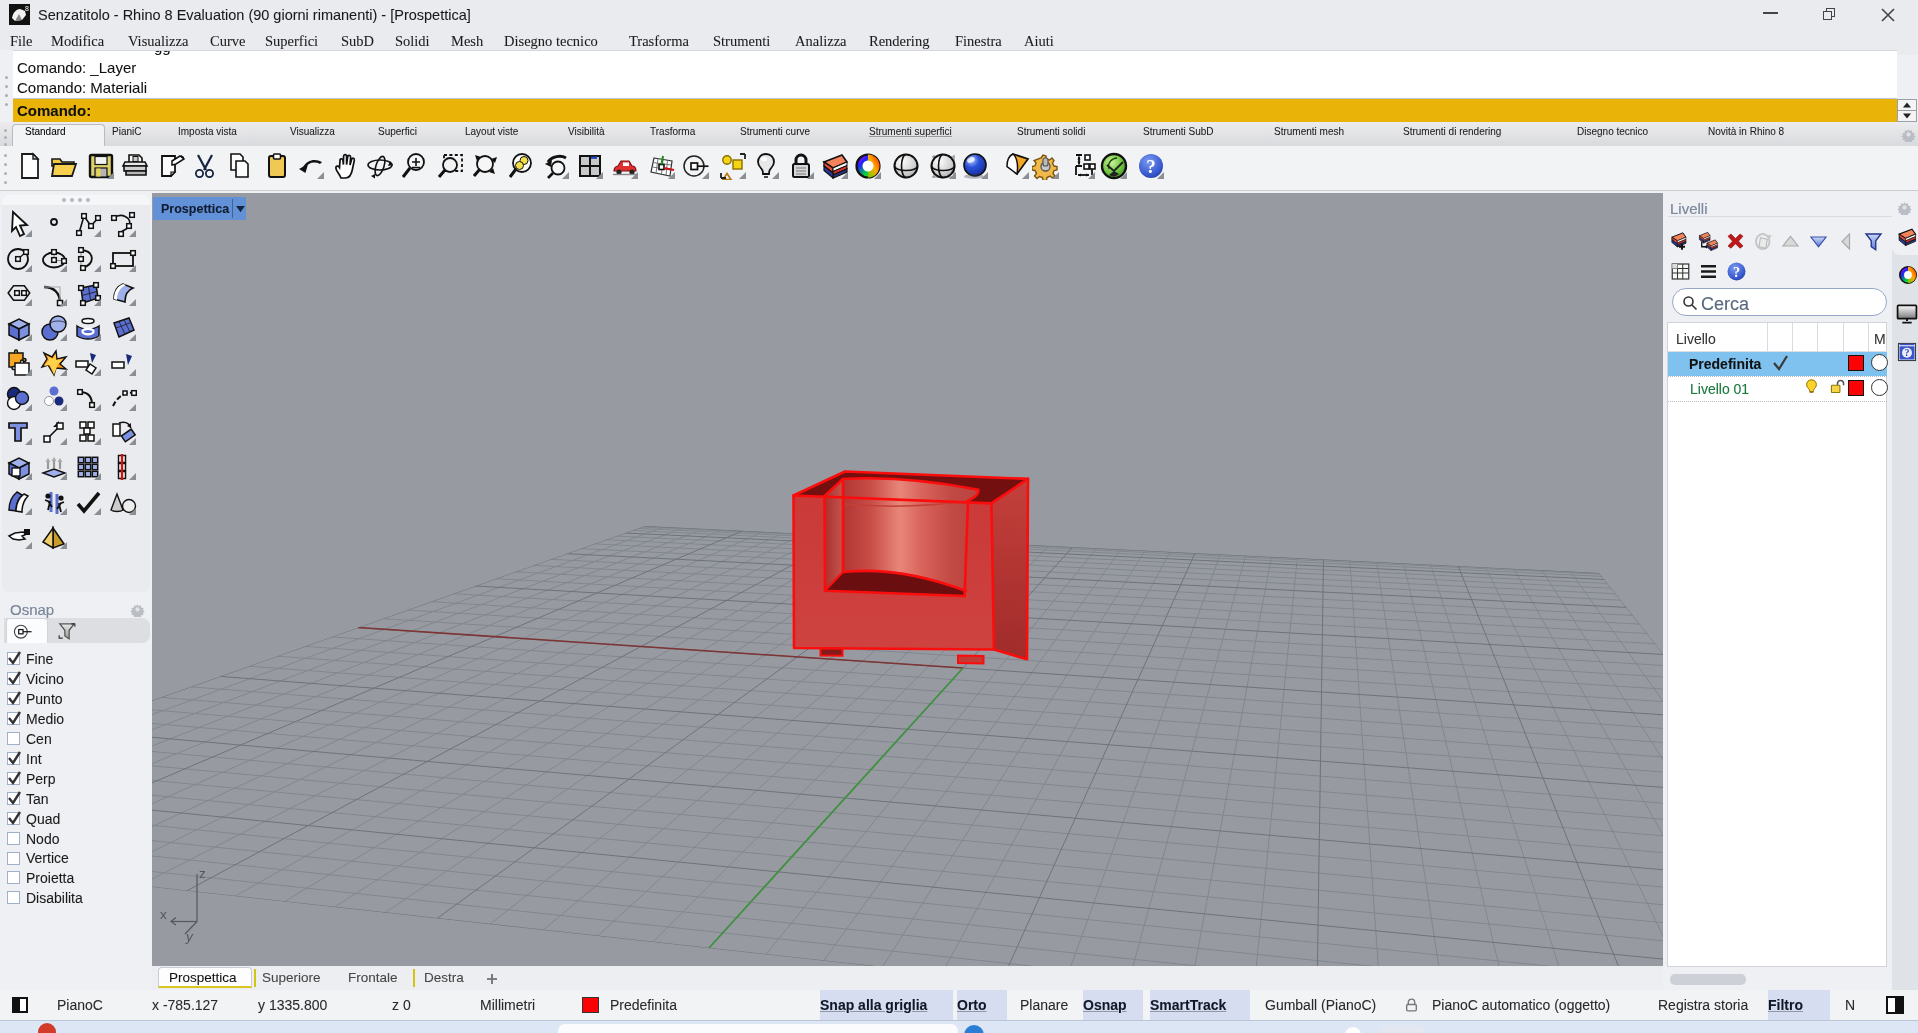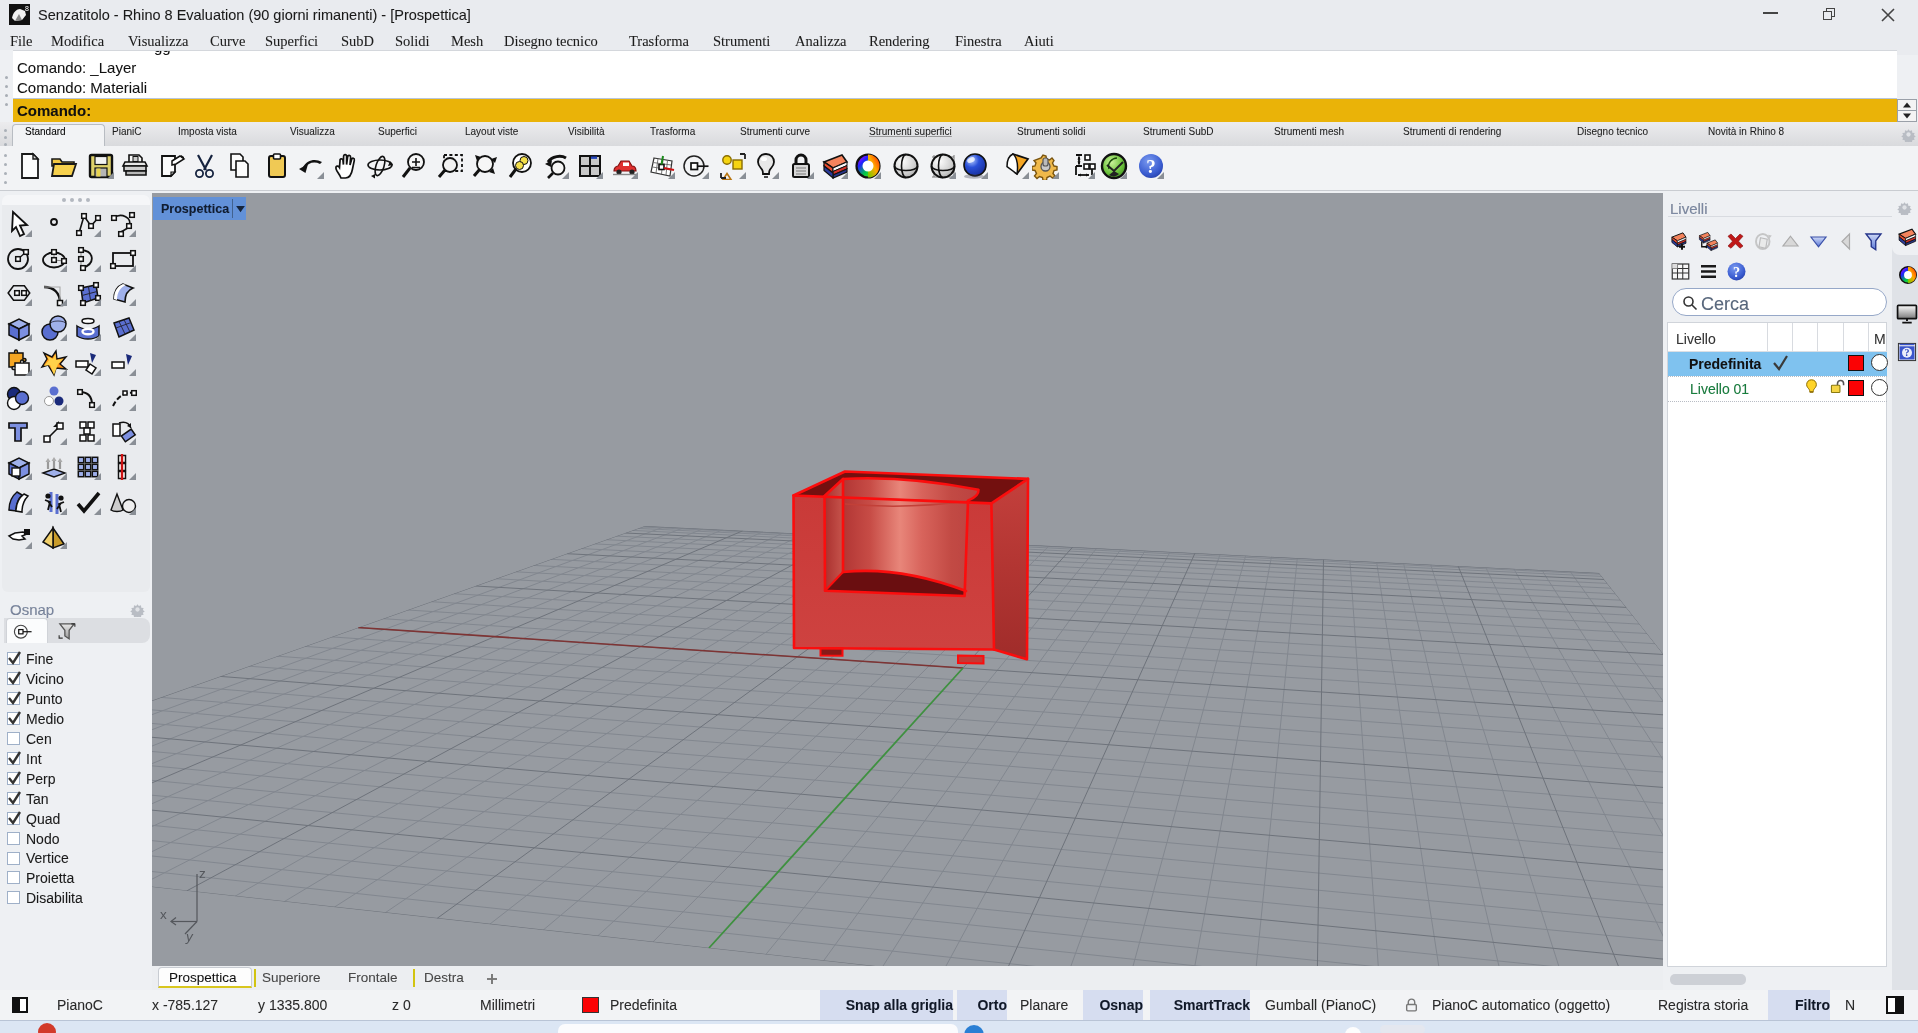--- a/index.html
+++ b/index.html
@@ -23,21 +23,21 @@
 #osnap { left:2px; top:594px; width:148px; height:396px; background:#eef0f3; border-radius:6px 6px 0 0; }
 .oschk { position:absolute; left:7px; width:13px; height:13px; background:#fff; border:1px solid #9fb0c8; }
 .oslbl { position:absolute; left:26px; font-size:14px; color:#1a1a1a; }
 #livelli { left:1666px; top:193px; width:252px; height:797px; background:#eef0f3; }
 #livtable { left:1667px; top:322px; width:220px; height:645px; background:#fff; border:1px solid #d0d4da; }
 #viewtabs { left:152px; top:966px; width:1511px; height:24px; background:#eceef1; }
 .vtab { position:absolute; top:4px; font-size:13.5px; color:#4a4a4a; }
 #statusbar { left:0; top:990px; width:1918px; height:30px; background:#f2f3f5; font-size:14px; color:#2a2a2a; }
 .st { position:absolute; top:7px; white-space:nowrap; }
 .sthl { position:absolute; top:0px; height:30px; background:#d6ddf0; font-weight:bold; color:#101828; }
-.sthl span { position:absolute; top:7px; left:0; right:0; text-align:right; }
+.sthl span { position:absolute; top:7px; left:0; right:0; text-align:left;text-decoration:underline; }
 #taskbar { left:0; top:1020px; width:1918px; height:13px; background:#dce6f4; border-top:1px solid #b9c4d6; }
 </style></head>
 <body>
 <div class="abs" id="titlebar">
  <svg class="abs" style="left:9px;top:4px" width="21" height="21" viewBox="0 0 21 21">
       <rect width="21" height="21" fill="#111"></rect>
       <path d="M3 14 C4 8 8 5 11 5 L16 7 L17 11 L13 16 L6 17 Z" fill="#f2f2f2"></path>
       <path d="M6 17 L10 10 L13 16 Z" fill="#888"></path>
       <text x="16" y="7" font-size="7" fill="#fff" font-family="Liberation Sans">8</text>
     </svg>

